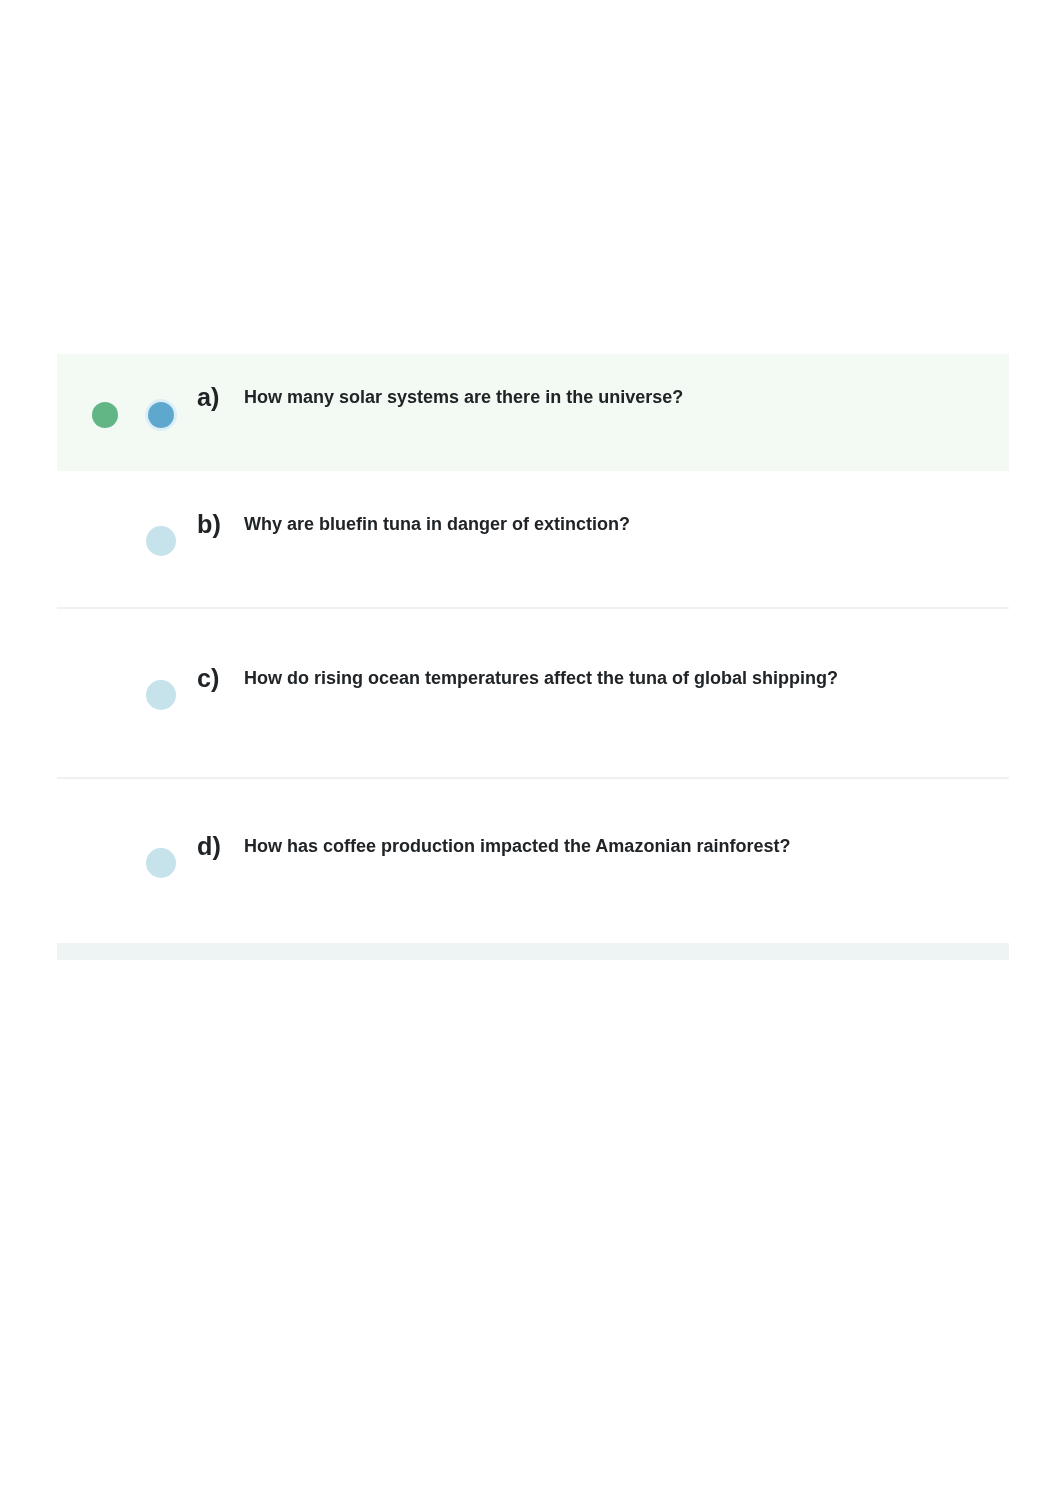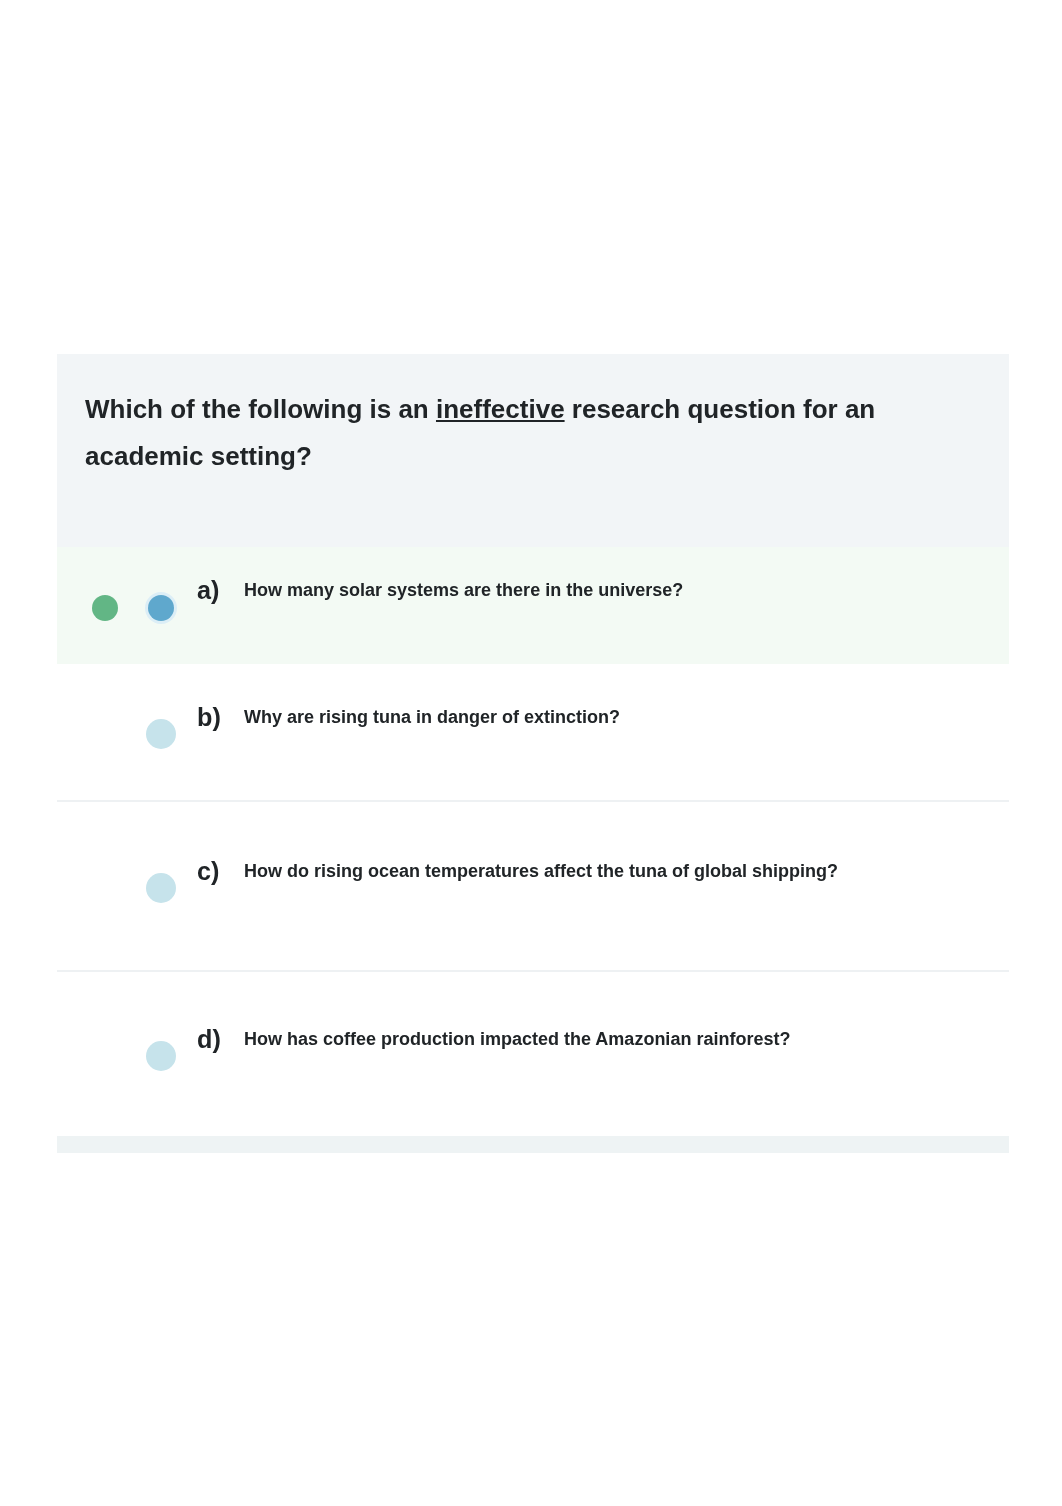--- a/index.html
+++ b/index.html
@@ -33,23 +33,20 @@
   .otext{font-size:18px;font-weight:bold;color:#202427;line-height:39px;max-width:716px;}
   .footer{height:17px;background:#eef3f4;}
   .sep{height:2px;background:#eef1f3;}
 </style>
 </head>
 <body>
 
 <div class="page">
   <div class="quiz">
 
-    <div class="qhead">
-      <div class="qtext"><span>Which of the following is an </span><u>ineffective</u><span> research question for an academic setting?</span></div>
-    </div>
 
     <div class="opt correct">
       <span class="slotA">
           <span class="dot green"></span>
         </span>
       <span class="slotB">
           <span class="dot blue"></span>
         </span>
       <span class="txtwrap">
           <span class="mk">a)</span>
@@ -57,21 +54,21 @@
         </span>
     </div>
 
     <div class="opt plain b">
       <span class="slotA"></span>
       <span class="slotB">
           <span class="dot pale"></span>
         </span>
       <span class="txtwrap">
           <span class="mk">b)</span>
-          <span class="otext">Why are rising tuna in danger of extinction?</span>
+          <span class="otext">Why are bluefin tuna in danger of extinction?</span>
         </span>
     </div>
 
     <div class="sep"></div>
 
     <div class="opt plain c">
       <span class="slotA"></span>
       <span class="slotB">
           <span class="dot pale"></span>
         </span>

